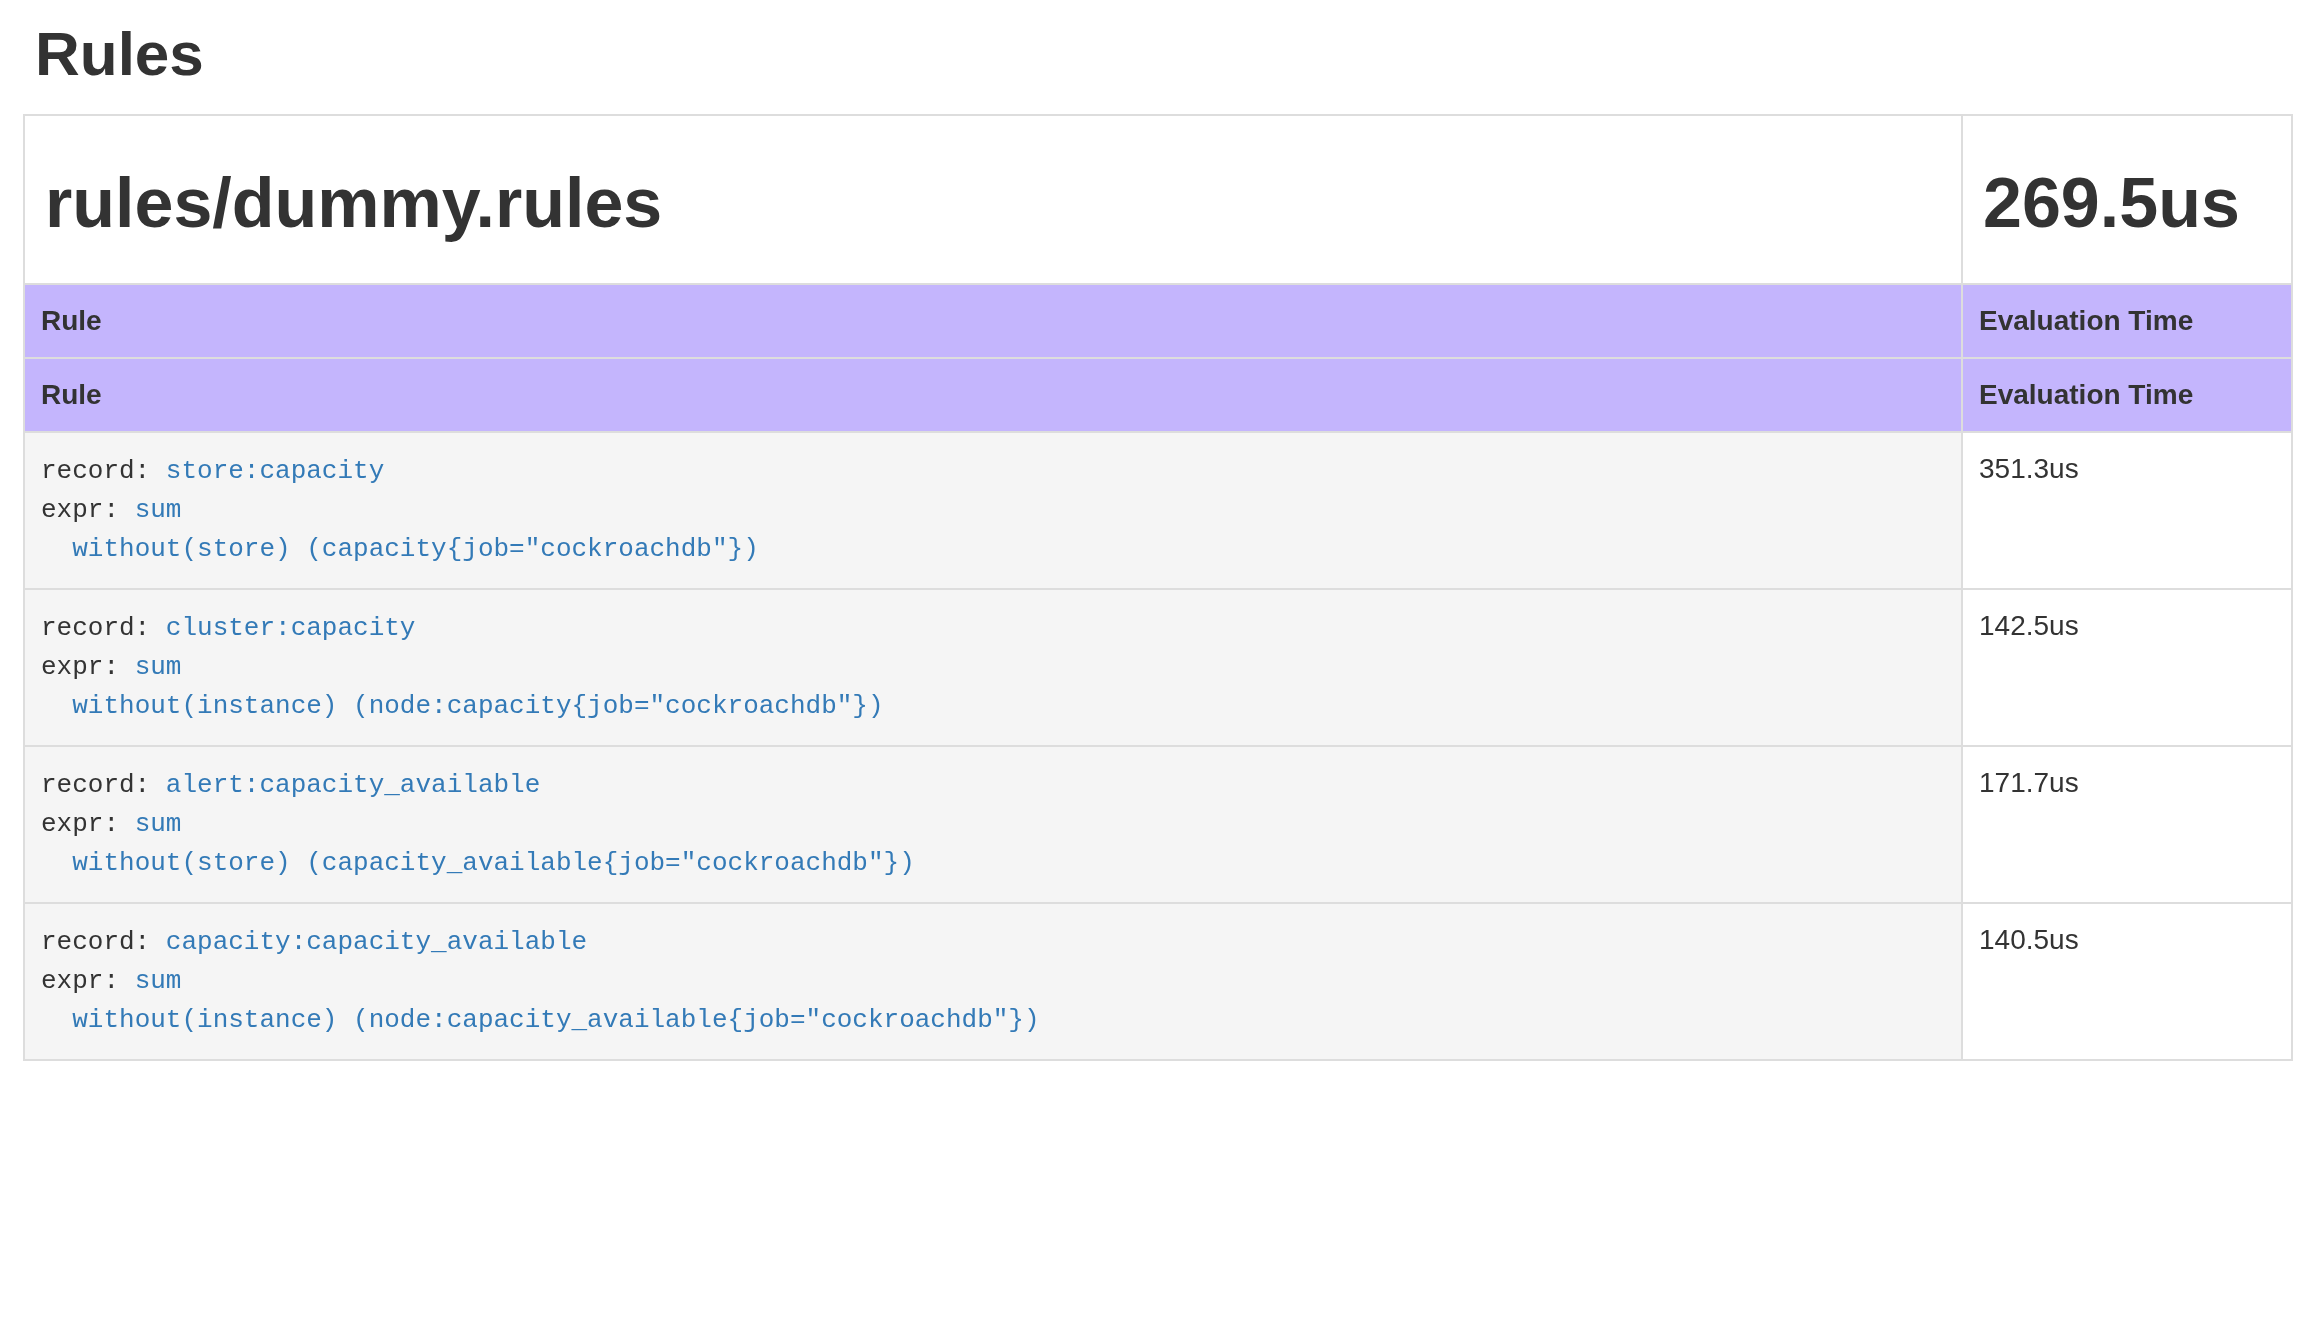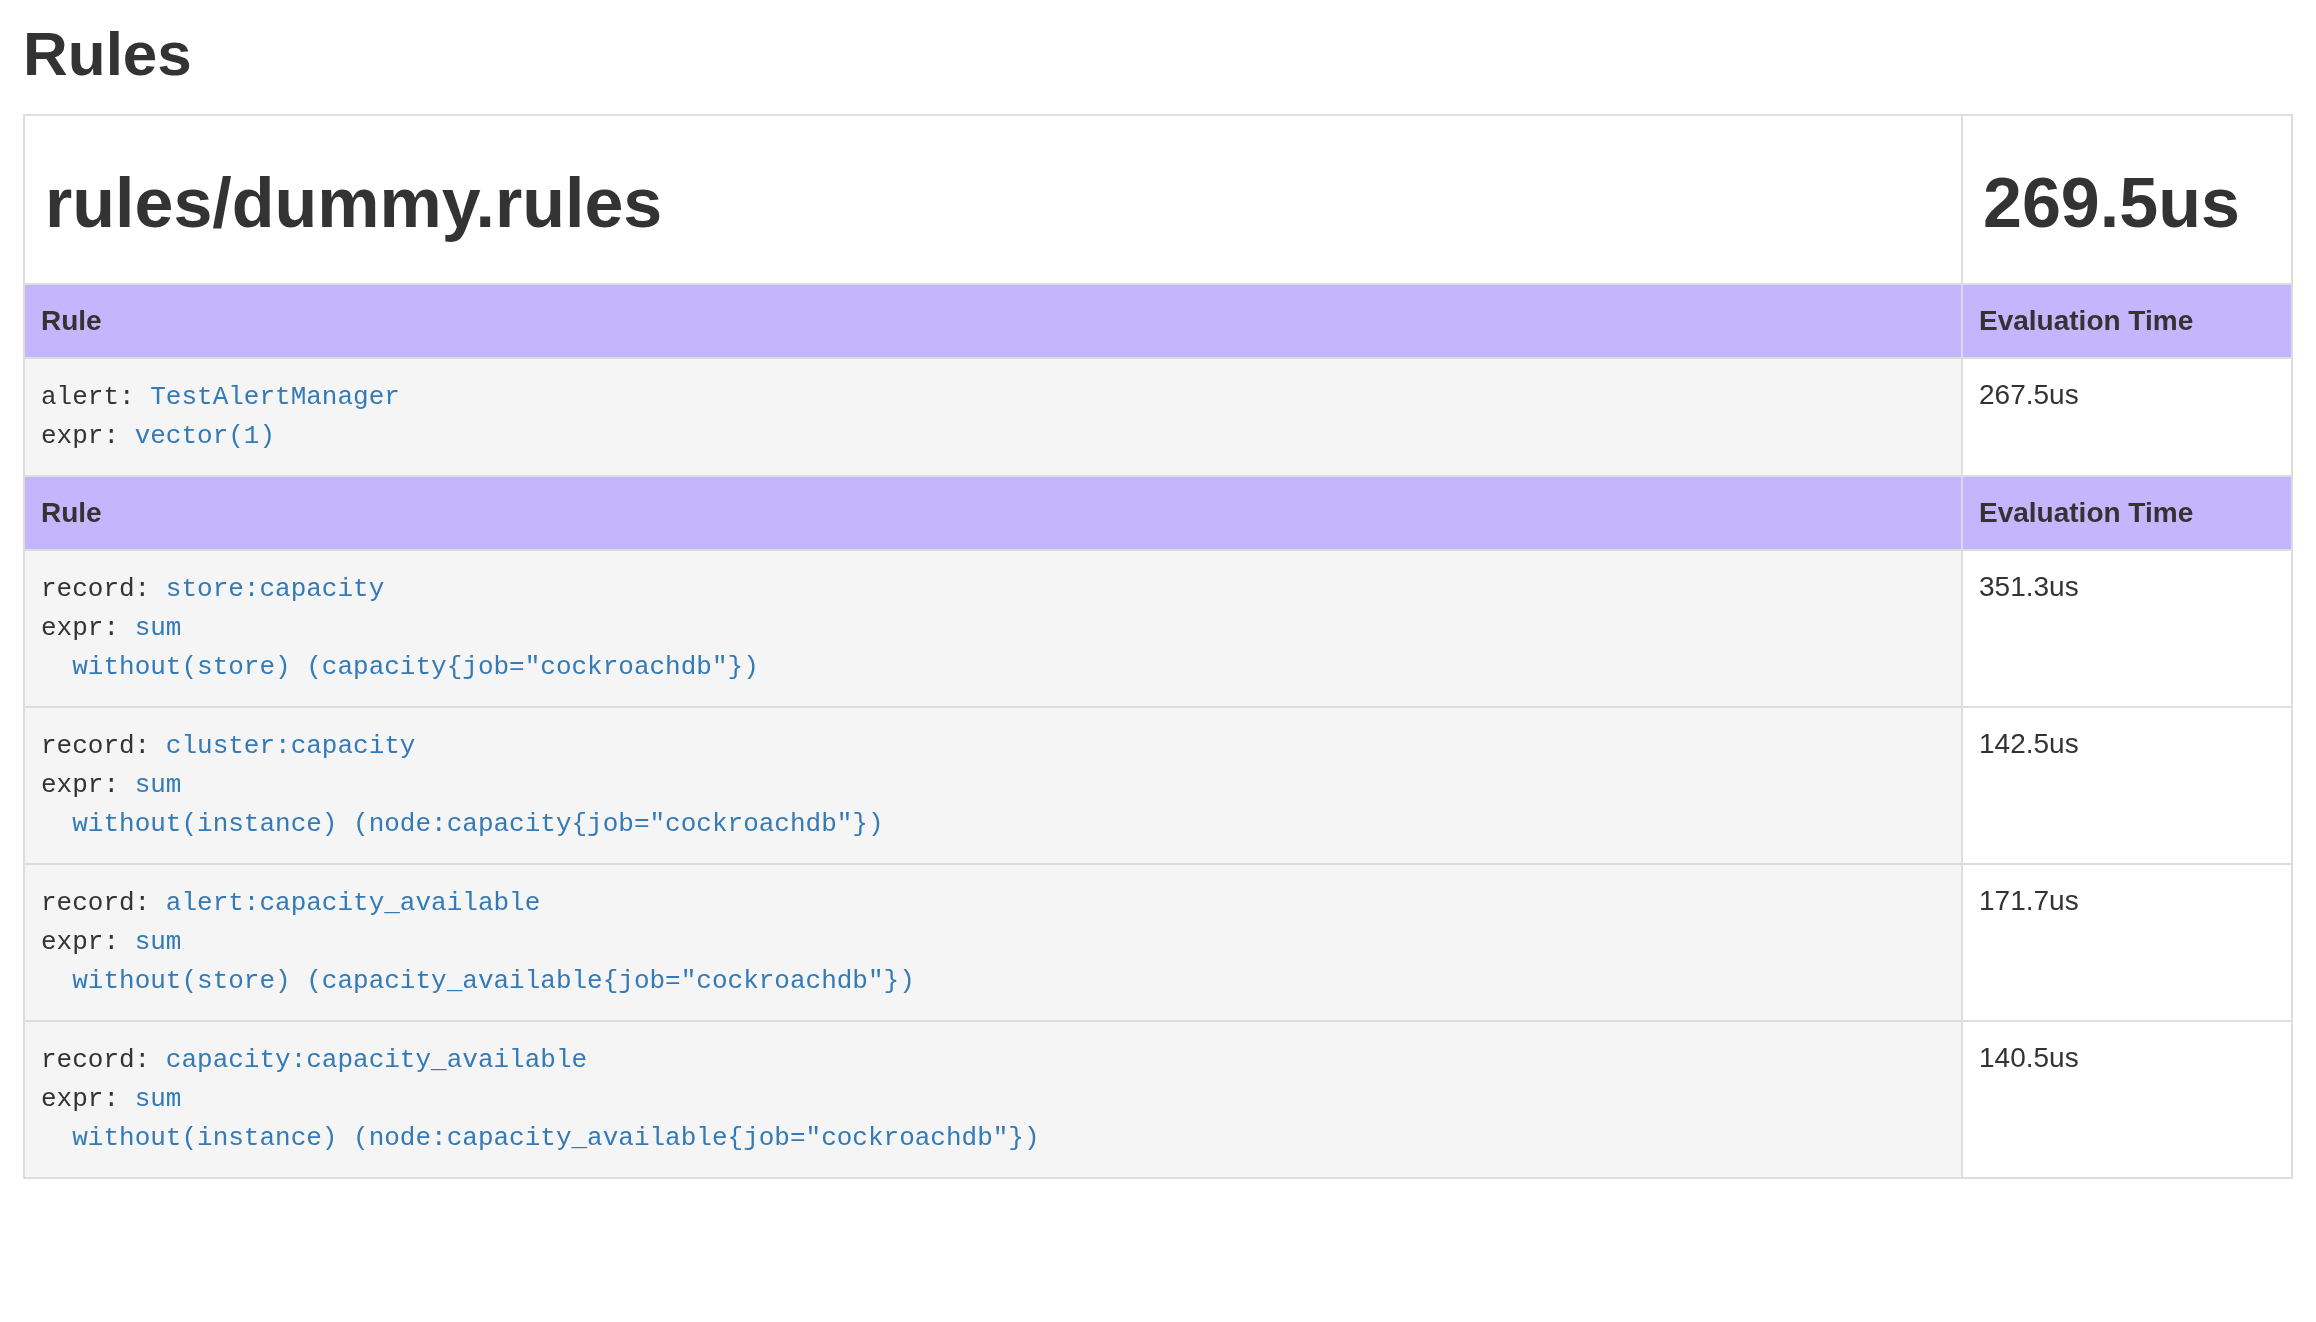--- a/index.html
+++ b/index.html
@@ -18,21 +18,21 @@
     color:var(--text);
   }
   .container{
     width:2270px;
     margin:0 23px;
   }
   h1.page-title{
     font-size:62px;
     line-height:68px;
     font-weight:bold;
-    margin:20px 0 26px 0;
+    margin:20px 0 26px 12px;
     color:var(--text);
   }
   table.rules-table{
     width:100%;
     border-collapse:collapse;
     table-layout:fixed;
   }
   table.rules-table td,
   table.rules-table th{
     border:2px solid var(--border);
@@ -105,29 +105,20 @@
           <div class="group-title">rules/dummy.rules</div>
         </td>
         <td class="group-cell">
           <div class="group-title">269.5us</div>
         </td>
       </tr>
       <tr>
         <th class="col-head">Rule</th>
         <th class="col-head">Evaluation Time</th>
       </tr>
-      <tr>
-        <td class="rule-cell">
-          <div class="code">
-            <span class="code-line"><span>alert:</span> <a href="#">TestAlertManager</a></span>
-            <span class="code-line"><span>expr:</span> <a href="#">vector(1)</a></span>
-          </div>
-        </td>
-        <td class="time-cell">267.5us</td>
-      </tr>
     </tbody>
 
     <tbody>
       <tr>
         <th class="col-head">Rule</th>
         <th class="col-head">Evaluation Time</th>
       </tr>
       <tr>
         <td class="rule-cell">
           <div class="code">

